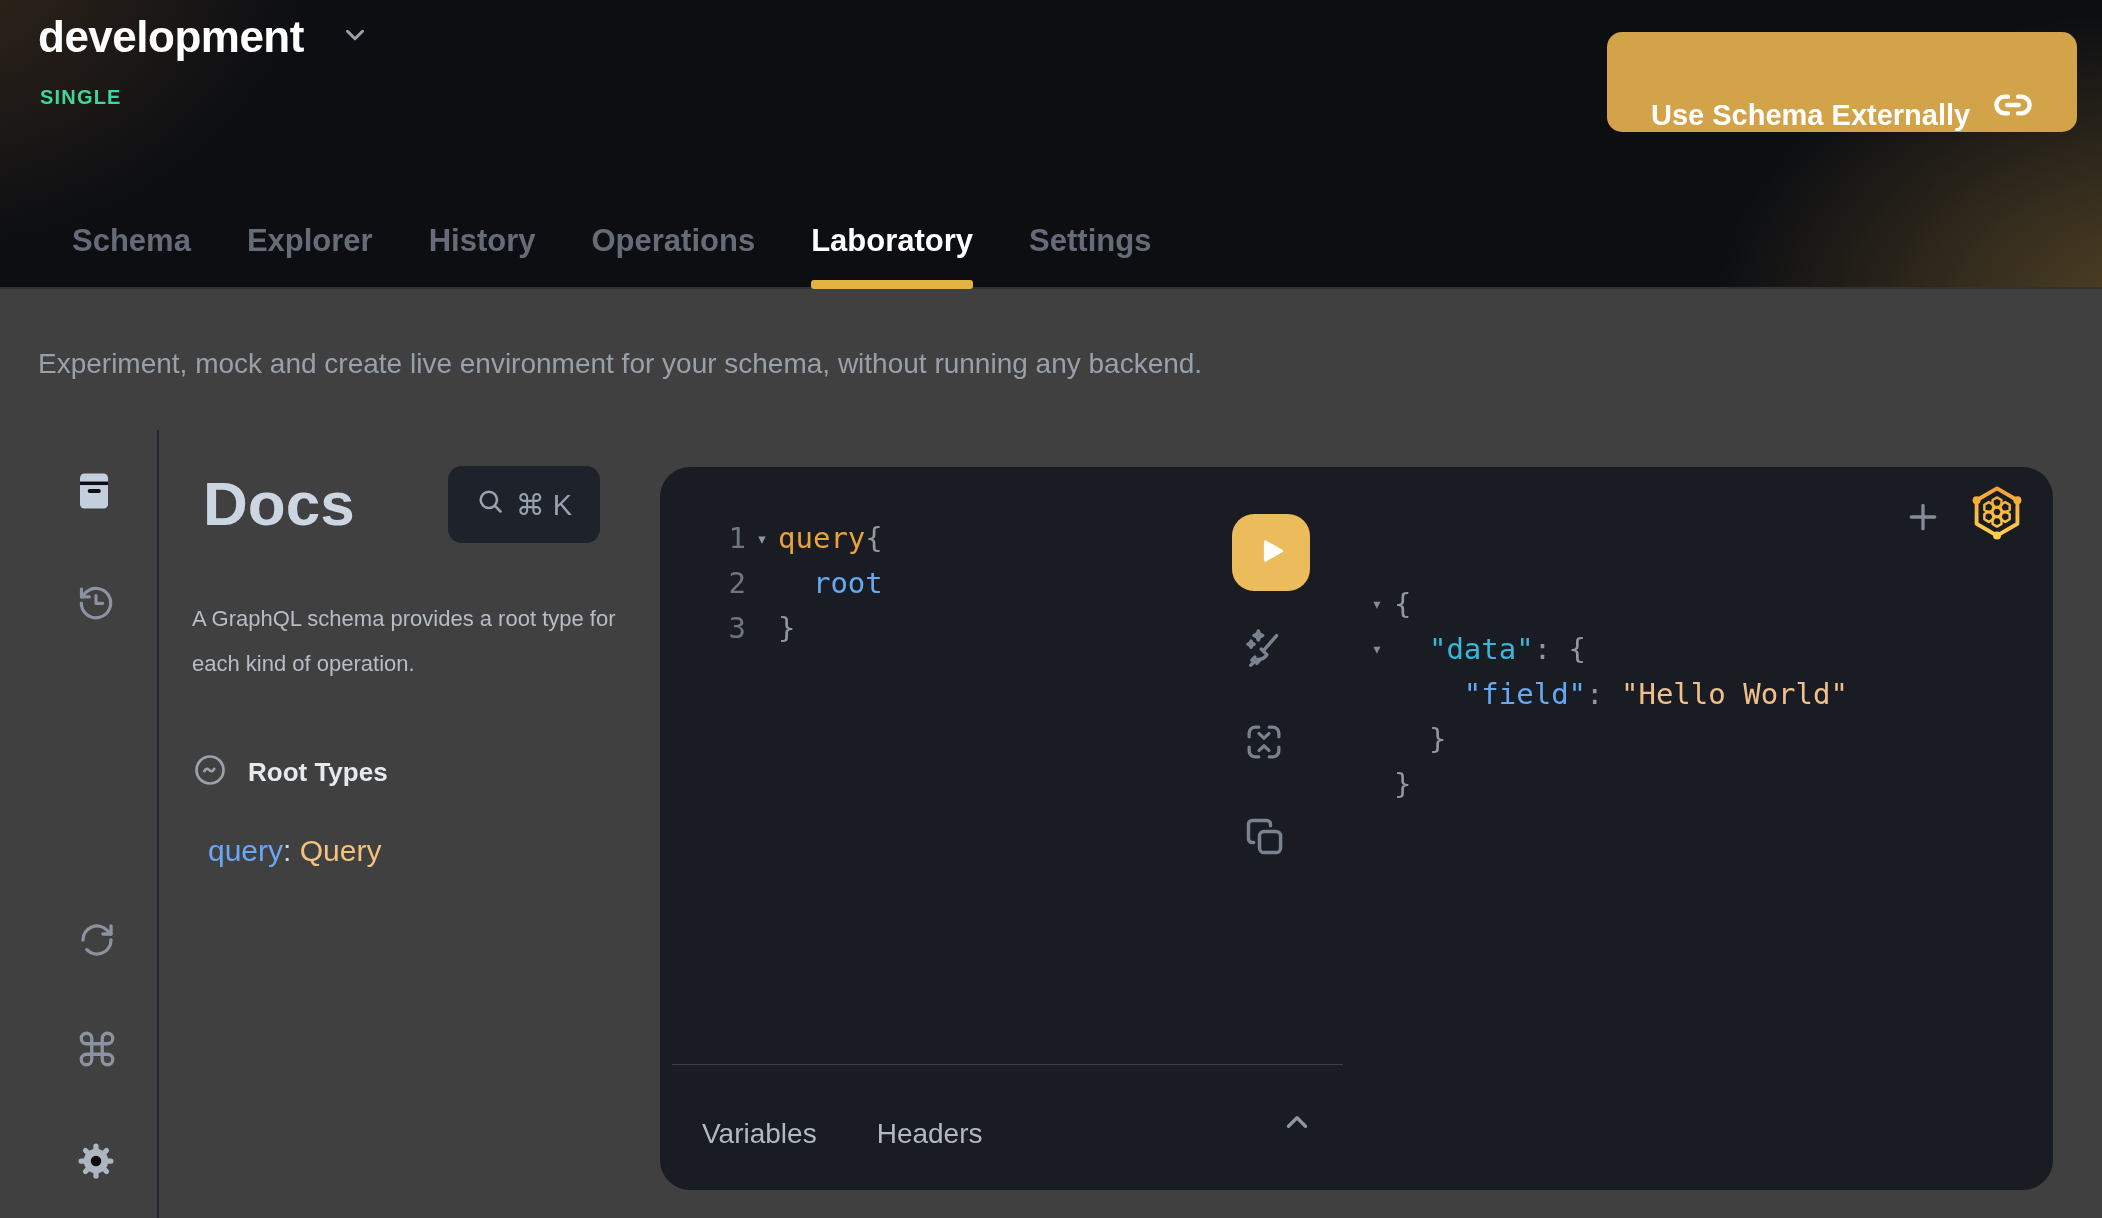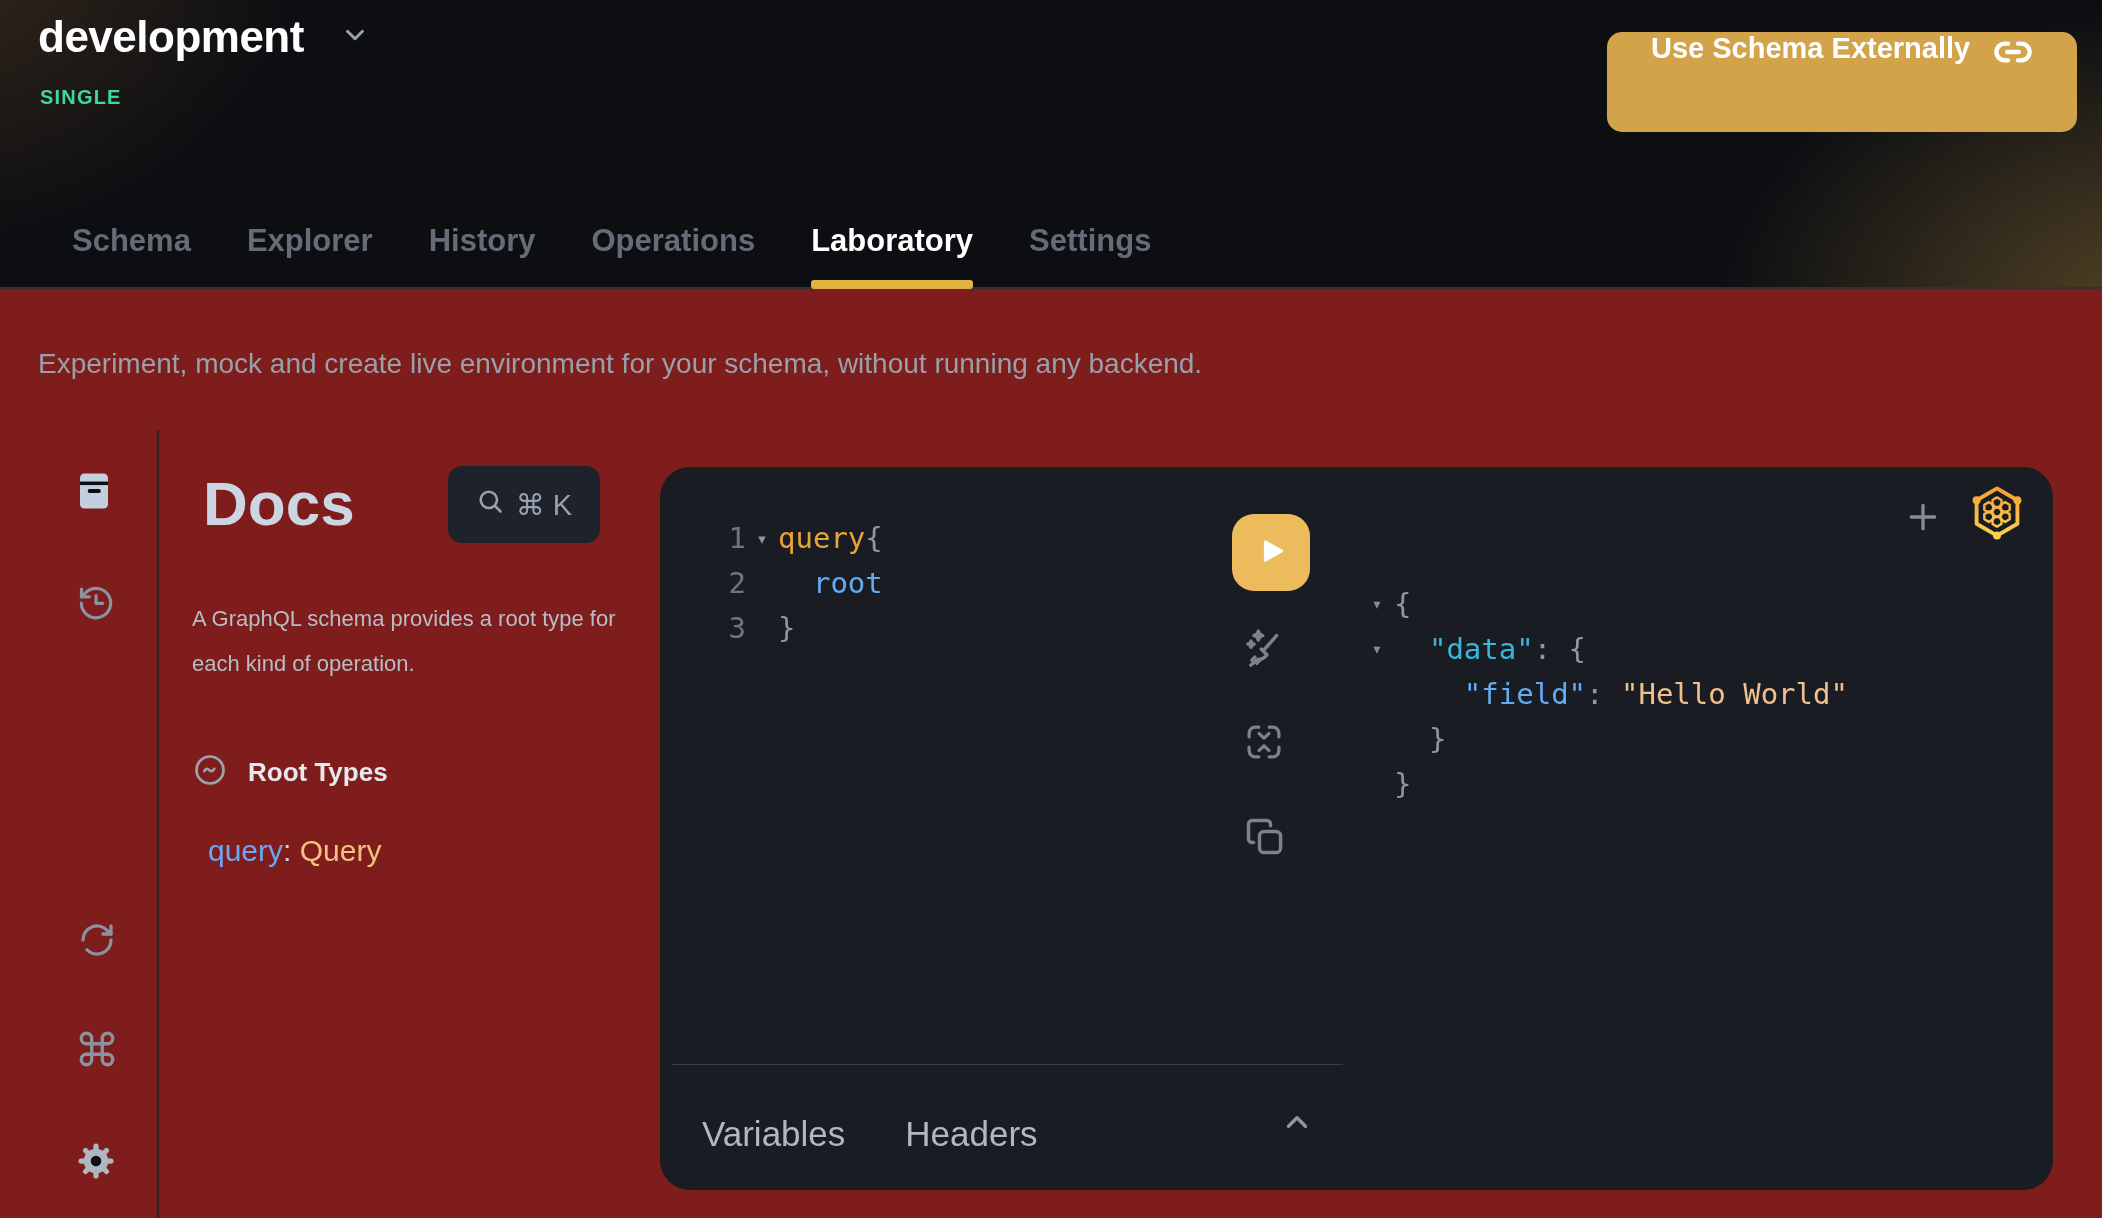--- a/index.html
+++ b/index.html
@@ -1,30 +1,30 @@
 <!DOCTYPE html>
 <html><head>
 <meta charset="utf-8">
 <style>
   html,body{margin:0;padding:0;background:#0b0d11;width:2102px;height:1218px;overflow:hidden;
     font-family:"Liberation Sans",sans-serif;-webkit-font-smoothing:antialiased;}
-  .screen{position:relative;width:2102px;height:1218px;background:#7f1d1d;}
+  .screen{position:relative;width:2102px;height:1218px;background:#404040;}
 
   
   .header{position:absolute;left:0;top:0;width:2102px;height:287px;
     background:
       radial-gradient(640px 500px at -4% -20%, rgba(140,94,48,.34), rgba(140,94,48,0) 62%),
       radial-gradient(780px 540px at 103% 112%, rgba(208,160,70,.38), rgba(208,160,70,0) 58%),
       #0c0e12;
     border-bottom:2px solid #2f3339;}
   .title-row{position:absolute;left:38px;top:12px;display:flex;align-items:center;gap:36px;}
   .title{font-size:44px;font-weight:800;color:#ffffff;letter-spacing:-.5px;}
   .badge{position:absolute;left:40px;top:86px;font-size:20px;font-weight:700;color:#3fd898;letter-spacing:1.2px;}
   .ext-btn{position:absolute;left:1607px;top:32px;width:470px;height:100px;background:#d2a349;border:none;
-    border-radius:15px;display:flex;align-items:flex-start;justify-content:space-between;padding:0 44px;
+    border-radius:15px;display:flex;align-items:flex-end;justify-content:space-between;padding:0 44px;
     color:#fff;font-size:29px;font-weight:700;font-family:inherit;cursor:pointer;}
   .tabs{position:absolute;left:38px;bottom:0;display:flex;gap:56px;margin-left:34px;}
   .tab{font-size:31px;font-weight:700;color:#656c77;padding-bottom:28px;position:relative;cursor:pointer;}
   .tab.active{color:#ffffff;}
   .tab.active::after{content:"";position:absolute;left:0;right:0;bottom:-2px;height:9px;background:#e3b341;border-radius:3px;}
 
   .subtitle{position:absolute;left:38px;top:348px;font-size:28px;color:#98a0aa;}
 
   
   .sidebar{position:absolute;left:0;top:430px;width:157px;height:788px;border-right:2px solid #23262c;}
@@ -52,21 +52,21 @@
 
   .play-btn{position:absolute;left:572px;top:47px;width:78px;height:77px;background:#ecbb5c;border:none;
     border-radius:22px;display:flex;align-items:center;justify-content:center;cursor:pointer;}
   .tool-ic{position:absolute;left:583px;cursor:pointer;}
 
   .response{position:absolute;left:700px;top:114px;}
   .rfold{width:34px;text-align:center;color:#848c98;font-size:18px;cursor:pointer;}
 
   .pane-divider{position:absolute;left:12px;top:597px;width:671px;height:1px;background:#3b3f46;}
   .footer-row{position:absolute;left:42px;top:630px;width:640px;height:50px;display:flex;align-items:center;}
-  .ftab{font-size:35px;color:#b2b8c2;cursor:pointer;margin-top:24px;}
+  .ftab{font-size:28px;color:#b2b8c2;cursor:pointer;margin-top:24px;}
   .ftab+.ftab{margin-left:60px;}
   .fchevron{position:absolute;left:578px;top:0;height:50px;display:flex;align-items:center;cursor:pointer;}
 
   .plus-btn{position:absolute;left:1243px;top:30px;cursor:pointer;}
   .hive-logo{position:absolute;left:1308px;top:16px;cursor:pointer;}
 </style>
 </head>
 <body>
 
 <div class="screen">

